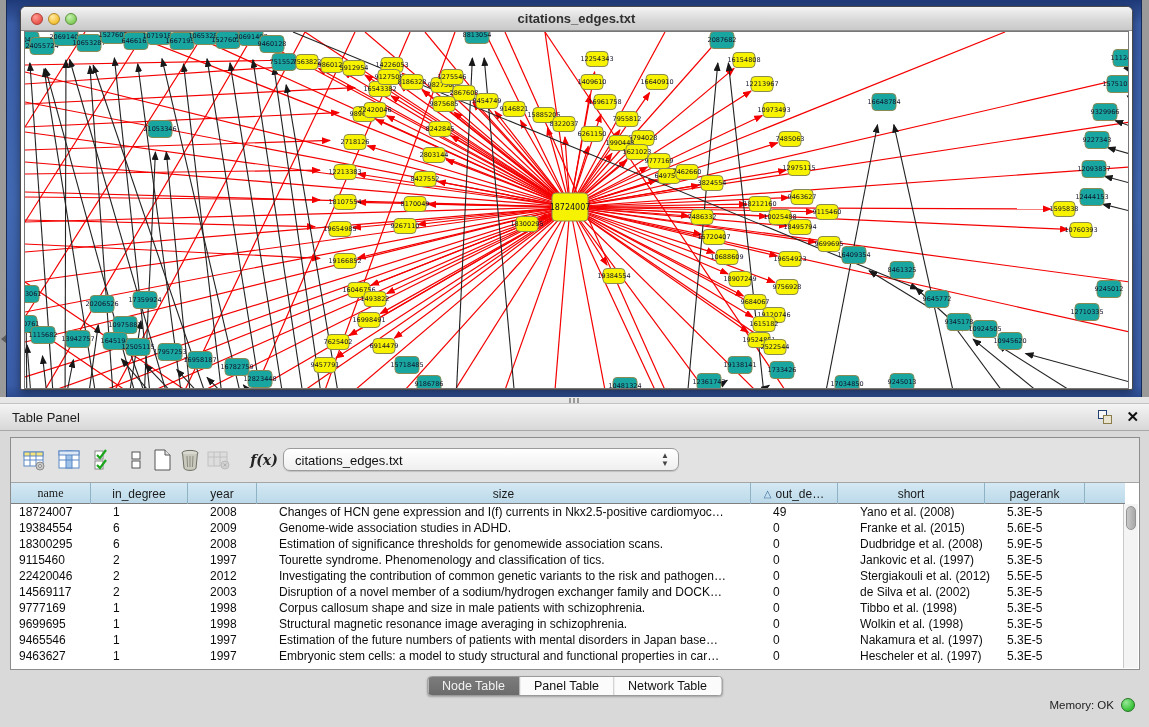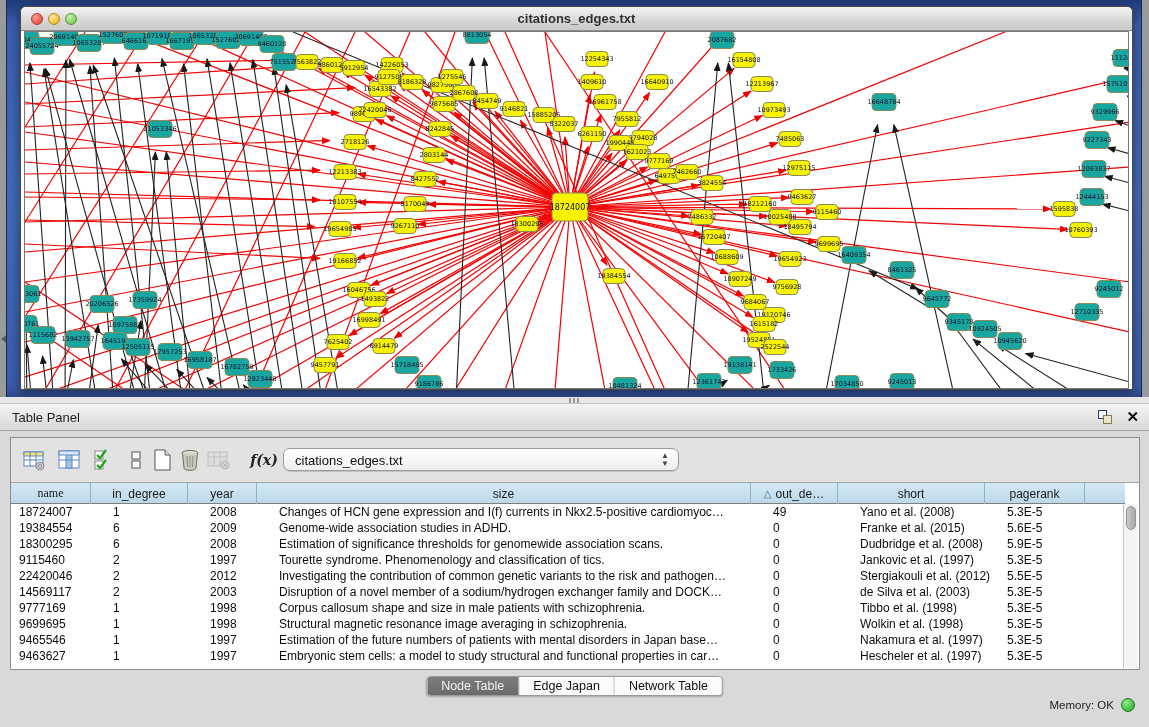--- a/index.html
+++ b/index.html
@@ -955,21 +955,21 @@
           <div class="gr-cell" style="width: 87px;">0</div>
           <div class="gr-cell" style="width: 147px;">Stergiakouli et al. (2012)</div>
           <div class="gr-cell" style="width: 100px;">5.5E-5</div>
         </div>
         <div class="grid-row">
           <div class="gr-cell" style="width: 94px;">14569117</div>
           <div class="gr-cell" style="width: 97px;">2</div>
           <div class="gr-cell" style="width: 69px;">2003</div>
           <div class="gr-cell" style="width: 494px;">Disruption of a novel member of a sodium/hydrogen exchanger family and DOCK…</div>
           <div class="gr-cell" style="width: 87px;">0</div>
-          <div class="gr-cell" style="width: 147px;">de Silva et al. (2003)</div>
+          <div class="gr-cell" style="width: 147px;">de Silva et al. (2002)</div>
           <div class="gr-cell" style="width: 100px;">5.3E-5</div>
         </div>
         <div class="grid-row">
           <div class="gr-cell" style="width: 94px;">9777169</div>
           <div class="gr-cell" style="width: 97px;">1</div>
           <div class="gr-cell" style="width: 69px;">1998</div>
           <div class="gr-cell" style="width: 494px;">Corpus callosum shape and size in male patients with schizophrenia.</div>
           <div class="gr-cell" style="width: 87px;">0</div>
           <div class="gr-cell" style="width: 147px;">Tibbo et al. (1998)</div>
           <div class="gr-cell" style="width: 100px;">5.3E-5</div>
@@ -1003,21 +1003,21 @@
         </div>
       </div>
 
     <div class="vscroll">
       <div class="vthumb"></div>
     </div>
   </div>
 
   <div class="seg-tabs" id="seg-tabs">
       <div class="seg-tab active">Node Table</div>
-      <div class="seg-tab">Edge Japan</div>
+      <div class="seg-tab">Panel Table</div>
       <div class="seg-tab">Network Table</div>
     </div>
 
   <div class="memory-status">
     <span class="memory-label">Memory: OK</span>
     <span class="memory-dot"></span>
   </div>
 </div>
 
 </body></html>

